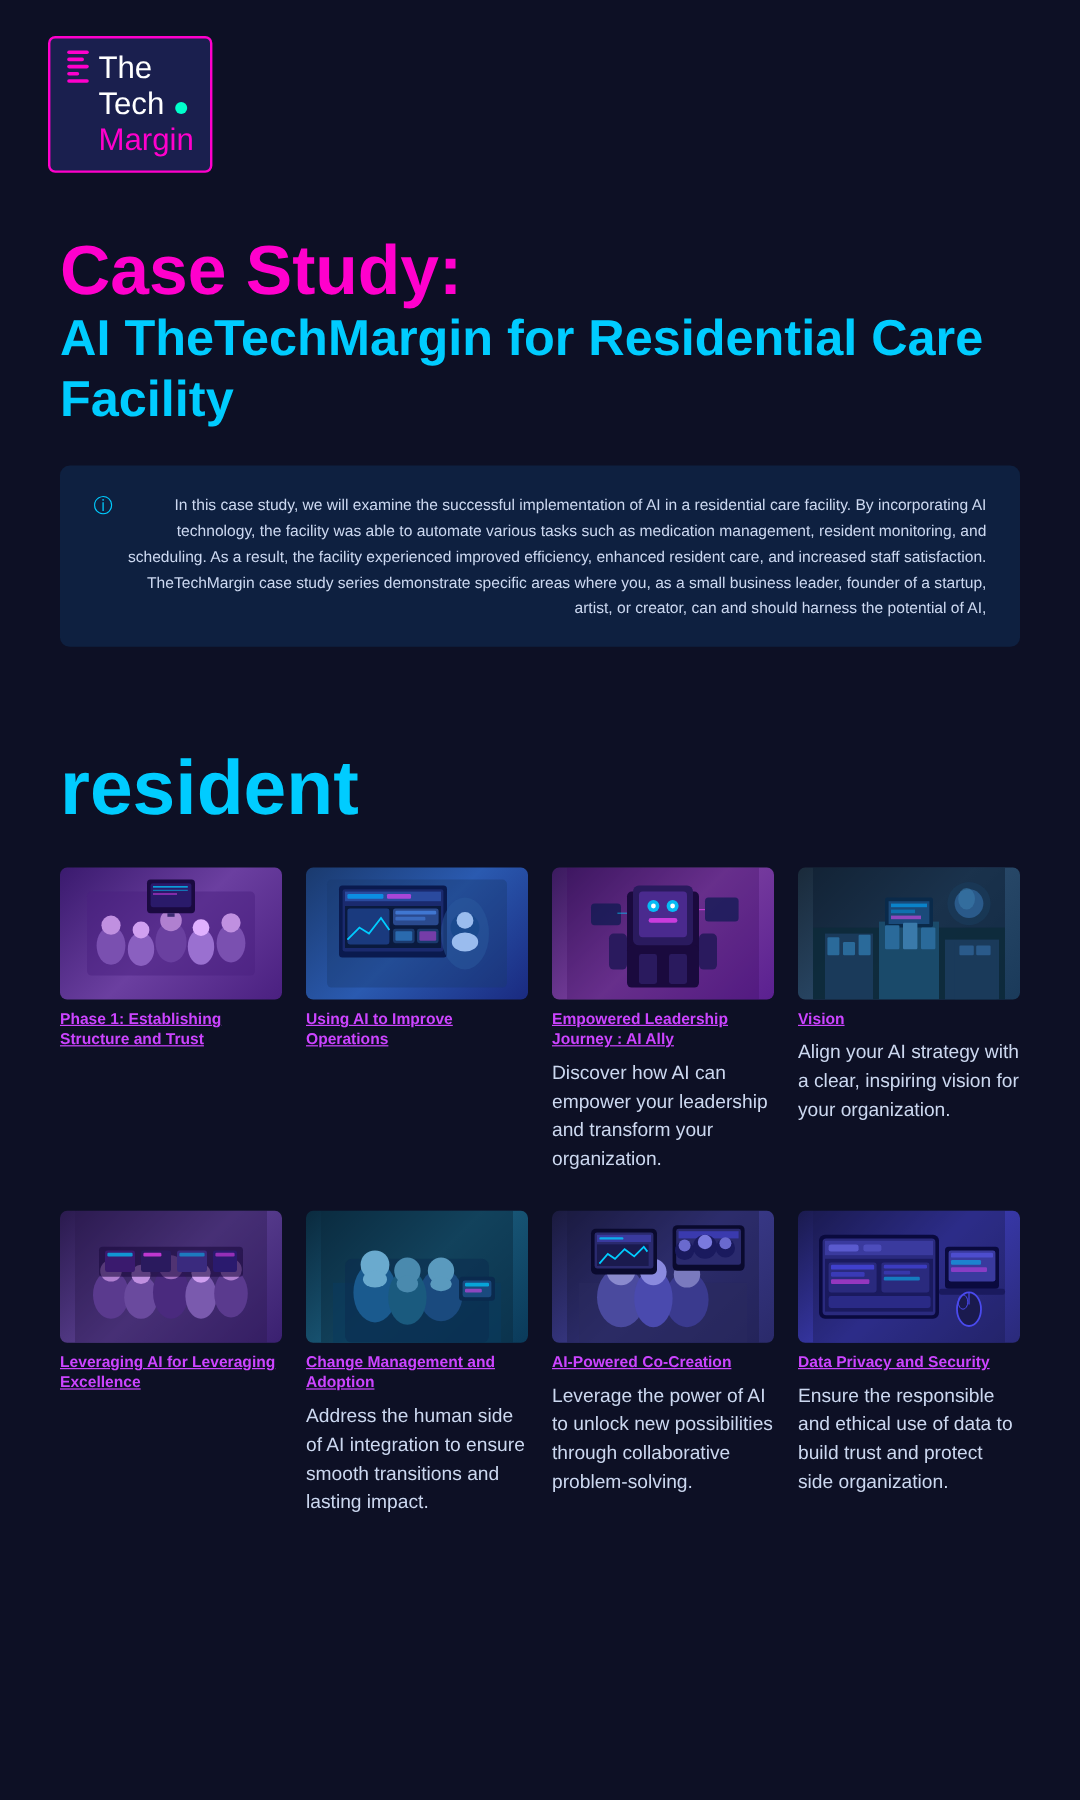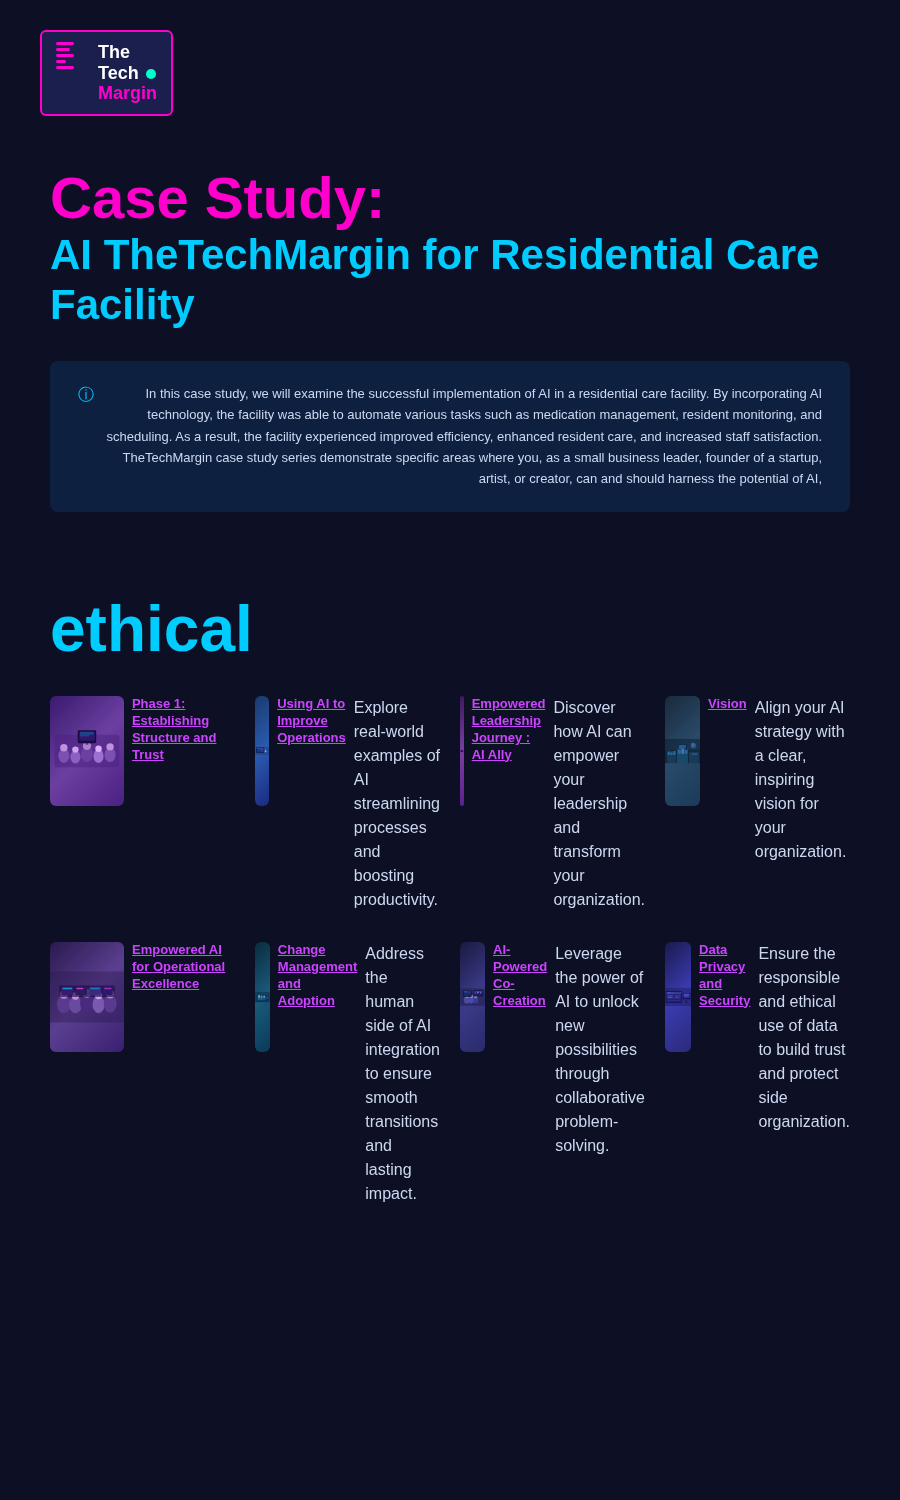--- a/index.html
+++ b/index.html
@@ -42,25 +42,24 @@
     .logo-line:nth-child(1) { width: 18px; }
     .logo-line:nth-child(2) { width: 14px; }
     .logo-line:nth-child(3) { width: 18px; }
     .logo-line:nth-child(4) { width: 10px; }
     .logo-line:nth-child(5) { width: 18px; }
     .logo-inner {
       display: flex;
       align-items: flex-start;
     }
     .logo-text {
-      font-size: 18px;
-      font-weight: 700;
+      font-size: 26px;
+      font-weight: 400;
       color: #ffffff;
       line-height: 1.15;
-      margin-left: 16px;
     }
     .logo-text span.accent {
       color: #ff00cc;
     }
     .logo-dot {
       width: 10px;
       height: 10px;
       background: #00ffcc;
       border-radius: 50%;
       display: inline-block;
@@ -121,21 +120,21 @@
 
     
     .grid {
       display: grid;
       grid-template-columns: repeat(4, 1fr);
       gap: 20px;
       margin-bottom: 30px;
     }
     .card {
       display: flex;
-      flex-direction: row;
+      flex-direction: column;
       gap: 8px;
     }
     .card-image {
       width: 100%;
       height: 110px;
       border-radius: 6px;
       overflow: hidden;
       display: flex;
       align-items: center;
       justify-content: center;
@@ -217,21 +216,21 @@
   <div class="case-study-label">Case Study:</div>
   <div class="main-title">AI TheTechMargin for Residential Care Facility</div>
 
   <div class="info-box">
     <span class="info-icon">ⓘ</span>
     <p class="info-text">In this case study, we will examine the successful implementation of AI in a residential care facility. By incorporating AI technology, the facility was able to automate various tasks such as medication management, resident monitoring, and scheduling. As a result, the facility experienced improved efficiency, enhanced resident care, and increased staff satisfaction. TheTechMargin case study series demonstrate specific areas where you, as a small business leader, founder of a startup, artist, or creator, can and should harness the potential of AI,</p>
   </div>
 </div>
 
 <div class="contents-section">
-  <div class="contents-title">ethical</div>
+  <div class="contents-title">resident</div>
 
   <div class="grid">
 
     <div class="card">
       <div class="card-image img-meeting">
         <svg class="scene" viewBox="0 0 160 110" xmlns="http://www.w3.org/2000/svg">
           <rect x="10" y="20" width="140" height="70" rx="4" fill="#4a2080" opacity="0.5"></rect>
           <ellipse cx="30" cy="65" rx="12" ry="16" fill="#7a50b0"></ellipse>
           <ellipse cx="55" cy="68" rx="11" ry="14" fill="#8a60c0"></ellipse>
           <ellipse cx="80" cy="62" rx="13" ry="17" fill="#6a40a0"></ellipse>
@@ -272,21 +271,20 @@
           <rect x="62" y="53" width="14" height="8" fill="#2a6aae" rx="1"></rect>
           <rect x="80" y="51" width="18" height="12" fill="#1a3a6e" rx="2"></rect>
           <rect x="82" y="53" width="14" height="8" fill="#ff44ff" opacity="0.4" rx="1"></rect>
           <ellipse cx="120" cy="55" rx="20" ry="30" fill="#2a5a9e" opacity="0.5"></ellipse>
           <circle cx="120" cy="50" r="12" fill="#1a4a8e"></circle>
           <circle cx="120" cy="44" r="7" fill="#9abcee"></circle>
           <ellipse cx="120" cy="62" rx="11" ry="8" fill="#9abcee"></ellipse>
         </svg>
       </div>
       <div class="card-link">Using AI to Improve Operations</div>
-      <div class="card-desc">Explore real-world examples of AI streamlining processes and boosting productivity.</div>
     </div>
 
     <div class="card">
       <div class="card-image img-robot">
         <svg class="scene" viewBox="0 0 160 110" xmlns="http://www.w3.org/2000/svg">
           <rect x="0" y="0" width="160" height="110" fill="#3a0a5e" opacity="0.3"></rect>
           <rect x="50" y="20" width="60" height="75" rx="4" fill="#1a0a3e"></rect>
           <rect x="55" y="15" width="50" height="50" rx="5" fill="#2a1a5e"></rect>
           <rect x="60" y="20" width="40" height="38" rx="3" fill="#4a2a8e"></rect>
           <circle cx="72" cy="32" r="5" fill="#00ccff" opacity="0.9"></circle>
@@ -361,21 +359,21 @@
           <rect x="25" y="33" width="25" height="18" rx="2" fill="#3a1a6e"></rect>
           <rect x="55" y="33" width="25" height="18" rx="2" fill="#2a1a5e"></rect>
           <rect x="85" y="33" width="25" height="18" rx="2" fill="#3a2a7e"></rect>
           <rect x="115" y="33" width="20" height="18" rx="2" fill="#2a1a6e"></rect>
           <rect x="27" y="35" width="21" height="3" rx="1" fill="#00ccff" opacity="0.7"></rect>
           <rect x="57" y="35" width="15" height="3" rx="1" fill="#ff44ff" opacity="0.7"></rect>
           <rect x="87" y="35" width="21" height="3" rx="1" fill="#00ccff" opacity="0.5"></rect>
           <rect x="117" y="35" width="16" height="3" rx="1" fill="#ff44ff" opacity="0.5"></rect>
         </svg>
       </div>
-      <div class="card-link">Empowered AI for Operational Excellence</div>
+      <div class="card-link">Leveraging AI for Leveraging Excellence</div>
     </div>
 
     <div class="card">
       <div class="card-image img-change">
         <svg class="scene" viewBox="0 0 160 110" xmlns="http://www.w3.org/2000/svg">
           <rect x="0" y="0" width="160" height="110" fill="#0a2a3e" opacity="0.5"></rect>
           <rect x="10" y="60" width="140" height="50" fill="#0a3a5e" opacity="0.6"></rect>
           <rect x="20" y="40" width="120" height="70" rx="6" fill="#0a2a4e" opacity="0.5"></rect>
           <ellipse cx="45" cy="68" rx="18" ry="25" fill="#1a5a8e"></ellipse>
           <circle cx="45" cy="45" r="12" fill="#6aaace"></circle>

